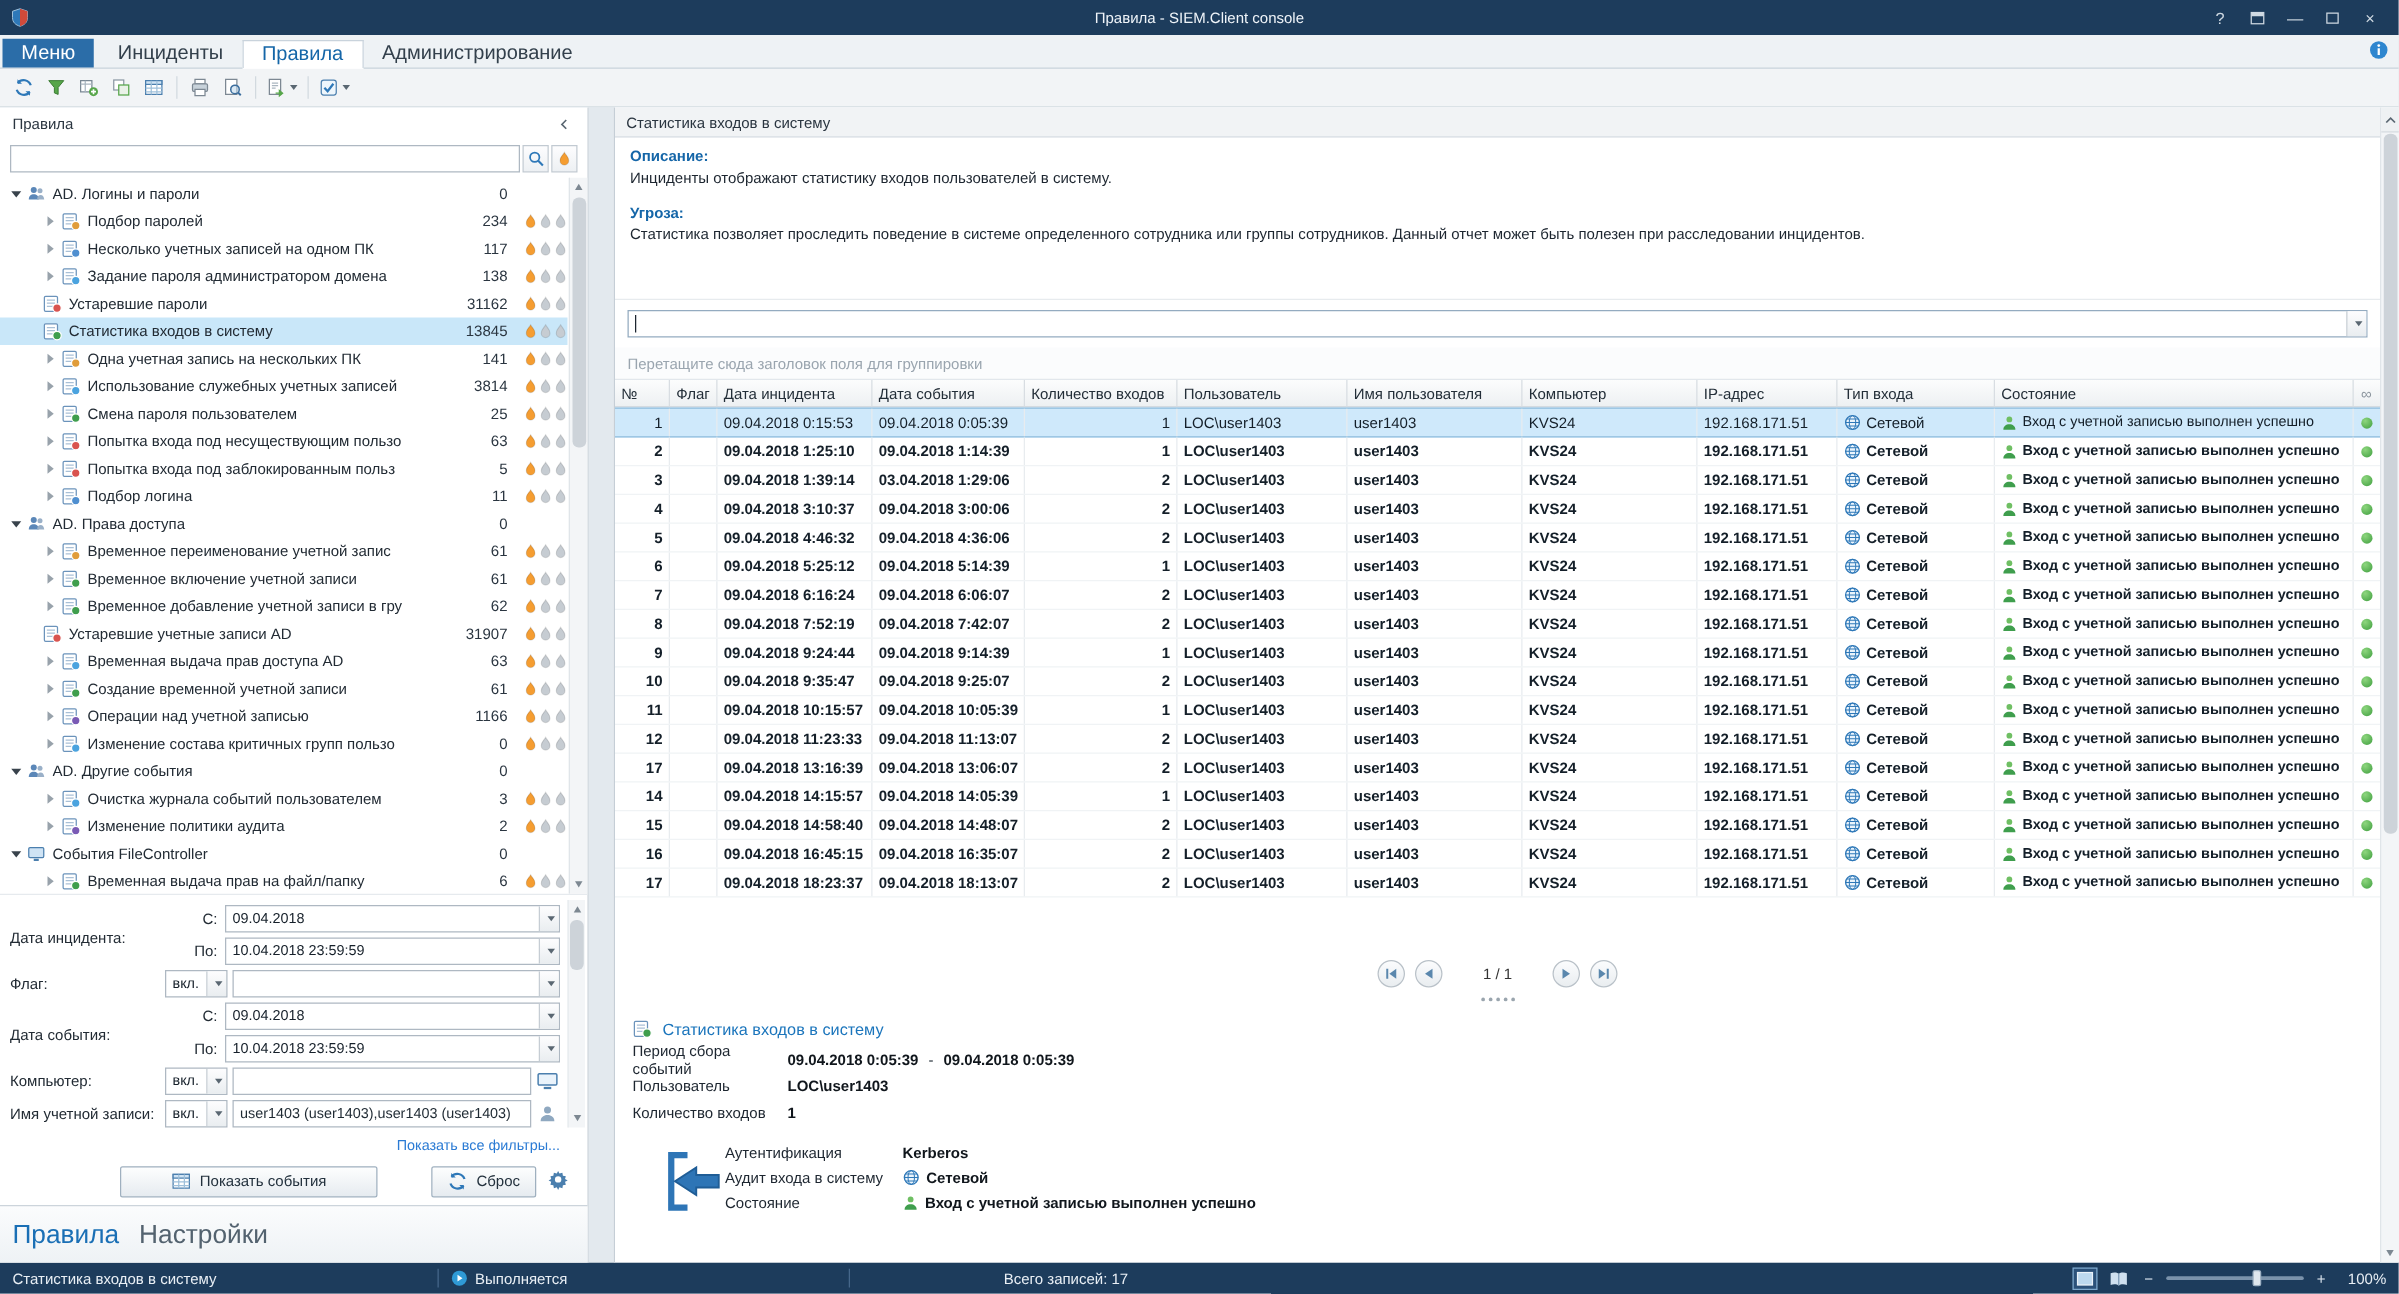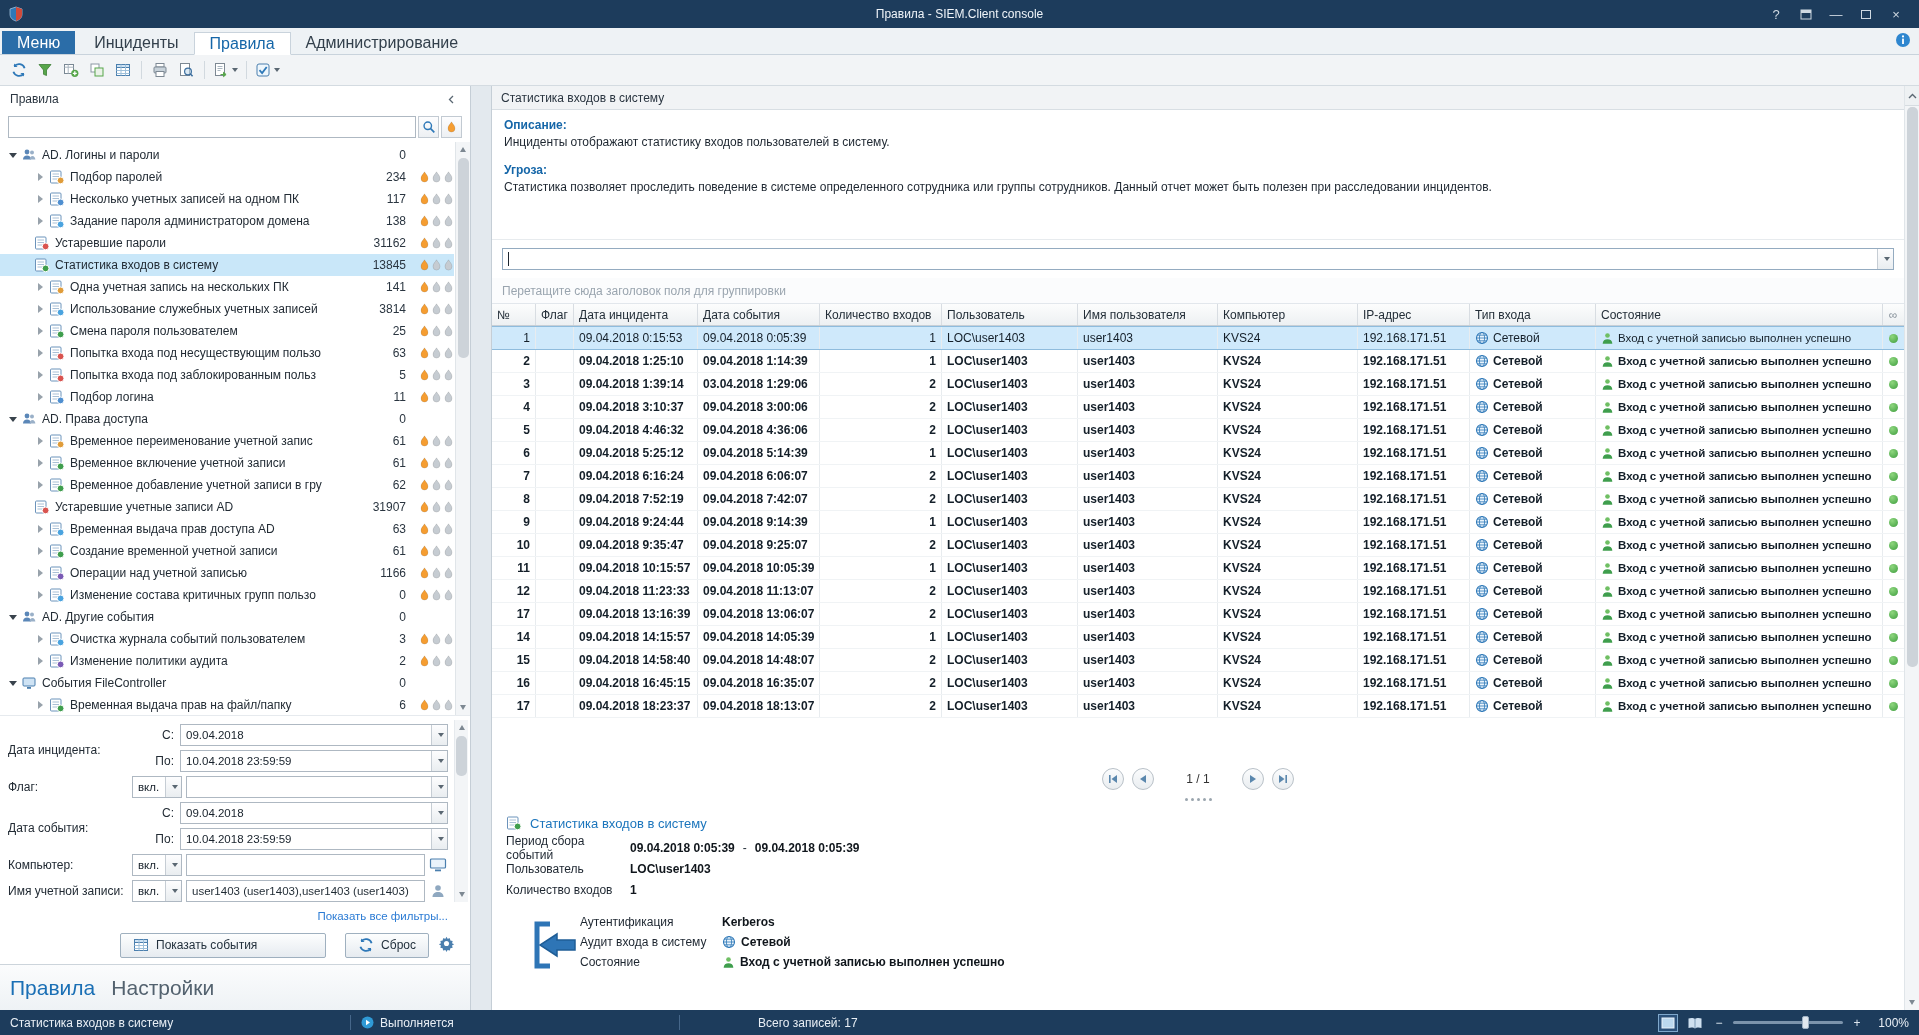--- a/index.html
+++ b/index.html
@@ -72,21 +72,21 @@
 .combo{flex:1;height:22px;border:1px solid #aeb8c2;background:#fff;display:flex;align-items:center;position:relative;padding:0 20px 0 5px;font-size:11.5px;color:#16202a;white-space:nowrap;overflow:hidden}
 .cbtn{position:absolute;right:0;top:0;bottom:0;width:16px;background:linear-gradient(#fdfdfe,#e9edf0);border-left:1px solid #c6cdd4;display:flex;align-items:center;justify-content:center}
 .combo.mode{flex:none;width:50px;margin-right:4px}
 .ffield{flex:1;height:22px;border:1px solid #aeb8c2;background:#fff;display:flex;align-items:center;padding:0 5px;font-size:11.5px;white-space:nowrap;overflow:hidden}
 .ficon{width:20px;height:20px;margin-left:3px;display:flex;align-items:center;justify-content:center;flex:none}
 .fscroll{position:absolute;top:4px;right:2px;bottom:4px;width:14px;background:#f3f5f7;border-left:1px solid #e6eaee;display:flex;flex-direction:column;align-items:center}
 .filters-link{text-align:right;padding:3px 22px 0 0;height:20px}
 .filters-link span{color:#2b7bd4;font-size:11.5px}
 .actions{display:flex;align-items:center;height:38px;padding:0 12px}
 .btn{height:25px;border:1px solid #9fb0bf;background:linear-gradient(#fdfefe,#e6ebf0);display:flex;align-items:center;gap:7px;padding:0 12px;border-radius:2px;color:#23313d}
-.btn.show{margin-left:108px;min-width:206px;}
+.btn.show{margin-left:84px;min-width:206px;justify-content:center}
 .btn.reset{margin-left:auto}
 .gearbtn{margin-left:9px;width:20px;height:20px}
 .navtabs{height:46px;border-top:1px solid #ccd4db;display:flex;align-items:center;gap:16px;padding:0 10px;background:linear-gradient(#fbfcfd,#eef2f5)}
 .navtab{font-size:21px}
 .navtab.active{color:#1a6fb5}
 .navtab.inactive{color:#53626f}
 
 
 .chead{height:24px;background:#f1f3f5;border-bottom:1px solid #d8dee3;display:flex;align-items:center;padding:0 9px;color:#2a3540;margin-right:15px}
 .desc{padding:8px 12px 0 12px;height:130px;margin-right:15px;border-bottom:1px solid #e7ebee}
@@ -128,21 +128,21 @@
 .bigicon{width:54px;height:54px;flex:none}
 .arow{display:flex;height:20px;align-items:center}
 .alab{width:142px;color:#1d2630;flex:none}
 .aval{font-weight:bold;display:flex;align-items:center;gap:5px;color:#10161c}
 
 
 .statusbar{height:25px;background:#1d3c5c;display:flex;align-items:center;color:#e9eff5;font-size:12px;padding:0 10px}
 .ssep{width:1px;height:15px;background:#46678a;margin:0 10px;flex:none}
 .ss-left{width:330px;flex:none}
 .ss-run{width:308px;display:flex;align-items:center;gap:6px;flex:none}
-.ss-total{margin-left:68px}
+.ss-total{margin-left:113px}
 .zoomwrap{margin-left:auto;display:flex;align-items:center;gap:7px}
 .zico{display:flex;padding:2px}
 .zico.zsel{border:1px solid #7fa8cc;background:#2b517a}
 .zminus,.zplus{width:14px;text-align:center;color:#dbe5ee}
 .ztrack{width:110px;height:3px;background:#7b93ab;position:relative;border-radius:2px}
 .zthumb{position:absolute;left:63%;top:-5px;width:7px;height:13px;background:#dfe7ee;border:1px solid #9fb2c4;border-radius:2px}
 .zval{width:38px;text-align:right}
 </style>
 </head>
 <body>

